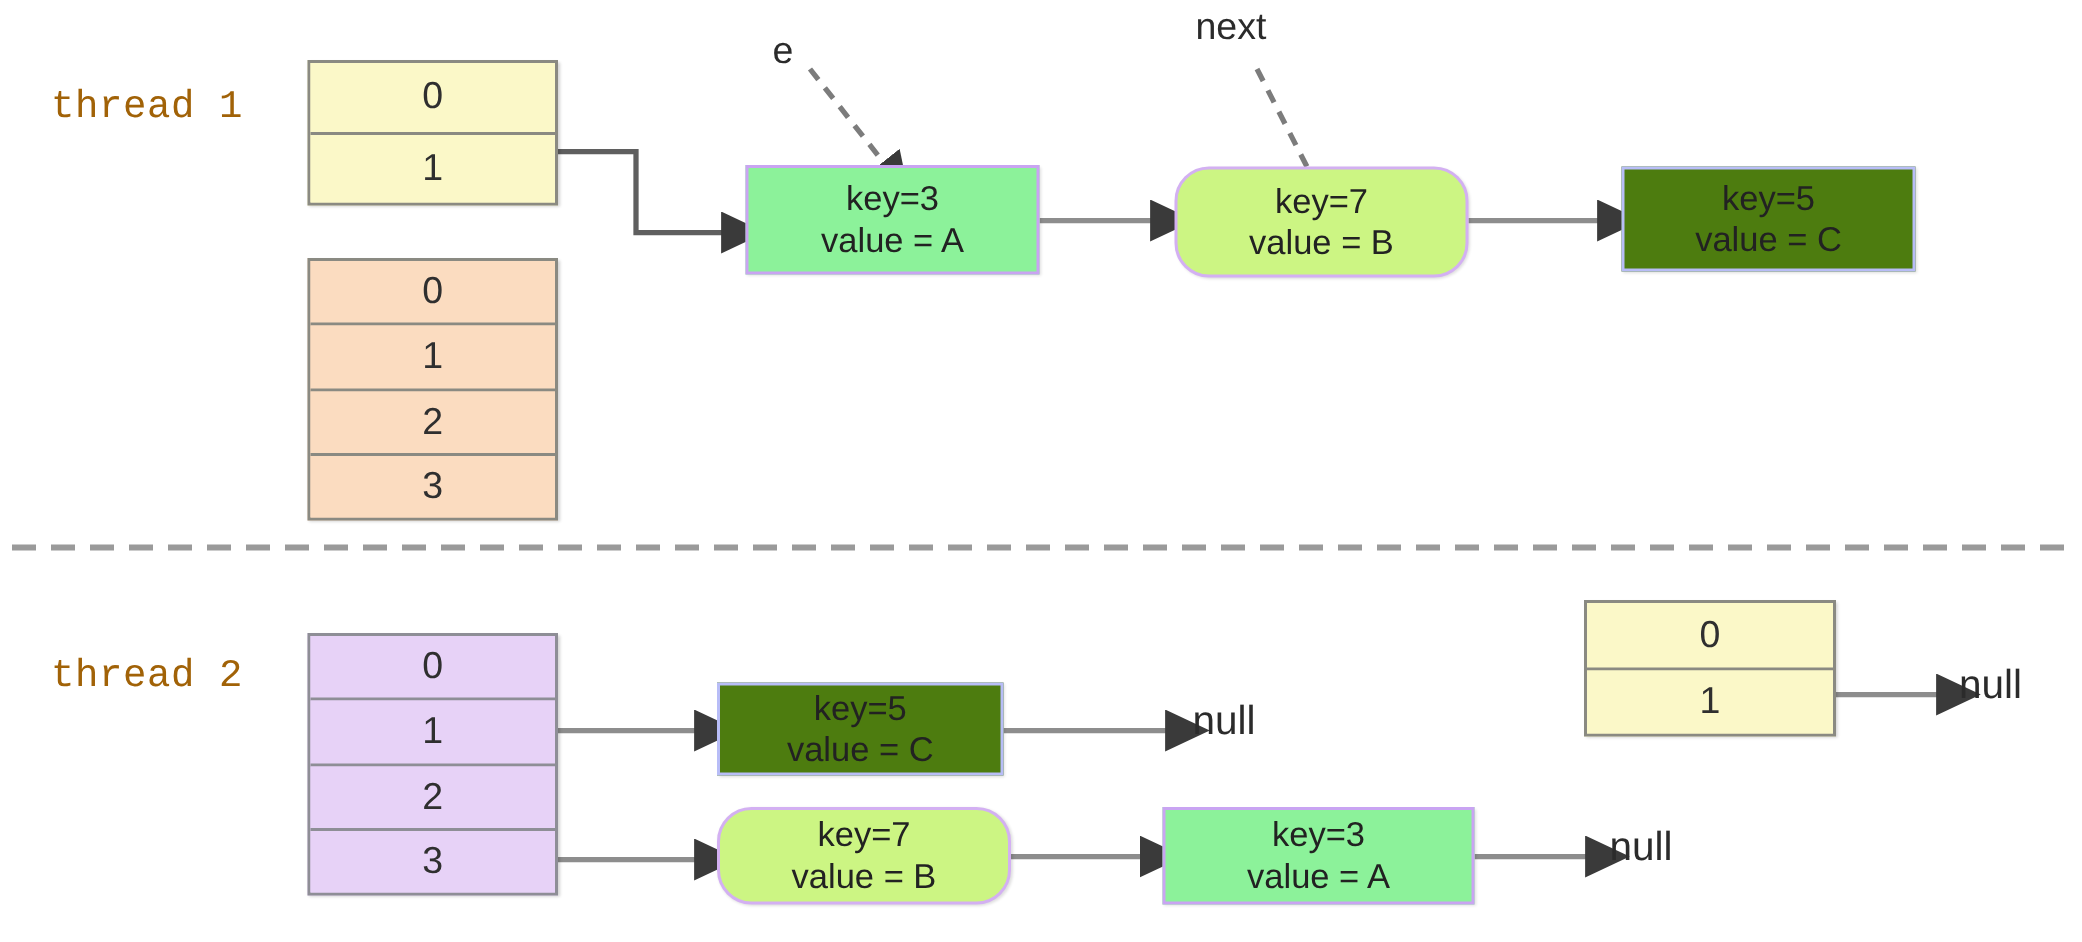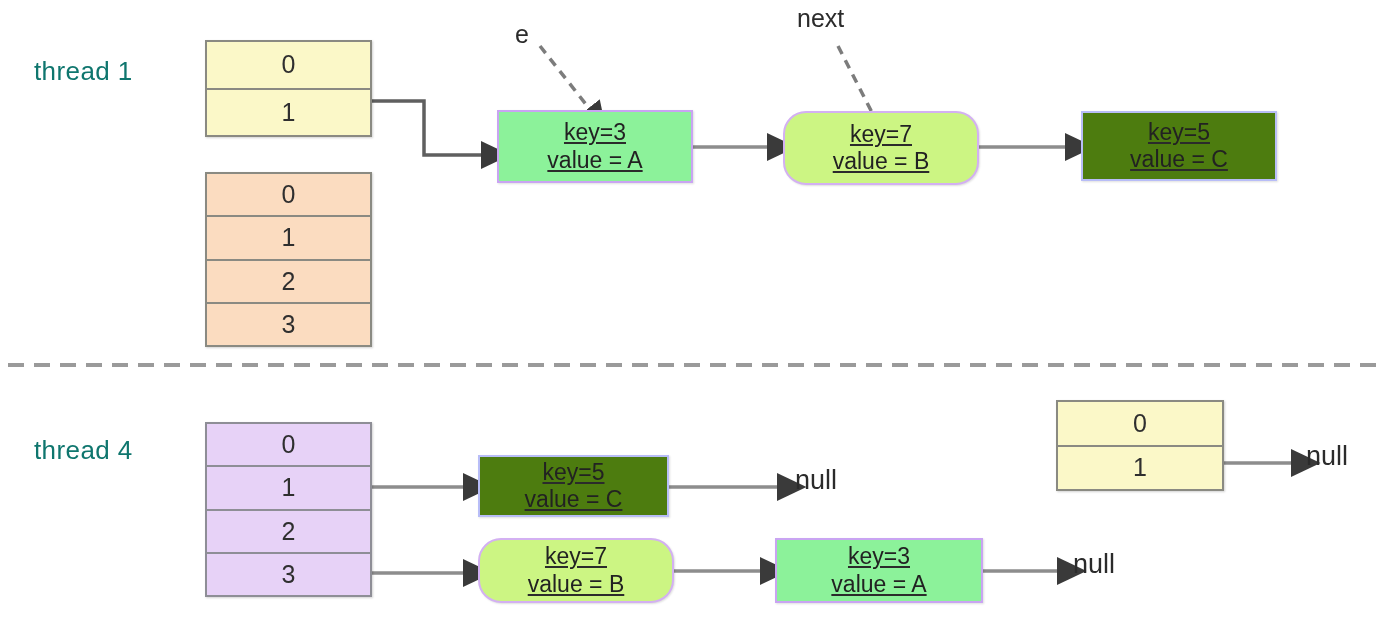--- a/index.html
+++ b/index.html
@@ -19,23 +19,24 @@
     position: absolute;
     left: 0; top: 0;
     width: 1388px;
     height: 628px;
   }
   .abs { position: absolute; }
 
   
   .thread-label {
     font-size: 26px;
-    color: #0f766e;
+    color: #a16207;
     letter-spacing: 0.4px;
     white-space: nowrap;
+    font-family: Liberation Mono, monospace;
   }
 
   
   .table {
     position: absolute;
     box-sizing: border-box;
     border: 2px solid #8a8a82;
     box-shadow: 1px 1px 2px rgba(0,0,0,0.18);
     display: flex;
     flex-direction: column;
@@ -63,21 +64,20 @@
   
   .node {
     position: absolute;
     box-sizing: border-box;
     border: 2px solid #cfa8f5;
     display: flex;
     flex-direction: column;
     align-items: center;
     justify-content: center;
     box-shadow: 1px 1px 2px rgba(0,0,0,0.13);
-    text-decoration: underline;
   }
   .node .ln {
     font-size: 23px;
     line-height: 1.18;
     color: #222;
     white-space: nowrap;
   }
   .n-green  { background: #8cf29a; border-color: #c9a4f2; }
   .n-lgreen { background: #ccf583; border-color: #d3b0f2; border-radius: 23px; }
   .n-blue   { background: #4d7c0f; border-color: #b8bdf7; }
@@ -141,21 +141,21 @@
     <line x1="372" y1="573" x2="468" y2="573" stroke="#8d8d8d" stroke-width="3.5" marker-end="url(#ah)"></line>
 
     <line x1="674" y1="571" x2="765" y2="571" stroke="#8d8d8d" stroke-width="3.5" marker-end="url(#ah)"></line>
 
     <line x1="983" y1="571" x2="1062" y2="571" stroke="#8d8d8d" stroke-width="3.5" marker-end="url(#ah)"></line>
 
     <line x1="1224" y1="463" x2="1296" y2="463" stroke="#8d8d8d" stroke-width="3.5" marker-end="url(#ah)"></line>
   </svg>
 
   <div class="thread-label abs" style="left:34px; top:56px;">thread 1</div>
-  <div class="thread-label abs" style="left:34px; top:435px;">thread 4</div>
+  <div class="thread-label abs" style="left:34px; top:435px;">thread 2</div>
 
   <div class="table tbl-yellow" style="left:205px; top:40px; width:167px; height:97px;">
     <div class="cell">0</div>
     <div class="cell">1</div>
   </div>
 
   <div class="table tbl-orange" style="left:205px; top:172px; width:167px; height:175px;">
     <div class="cell">0</div>
     <div class="cell">1</div>
     <div class="cell">2</div>

